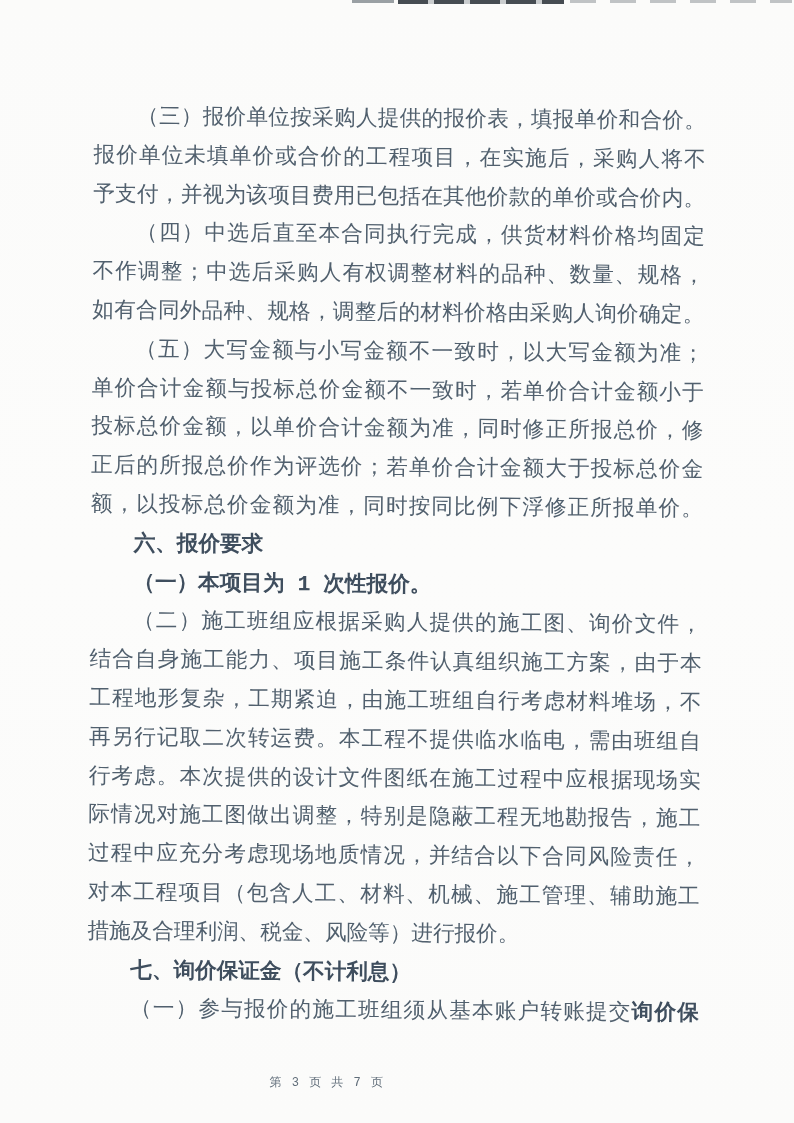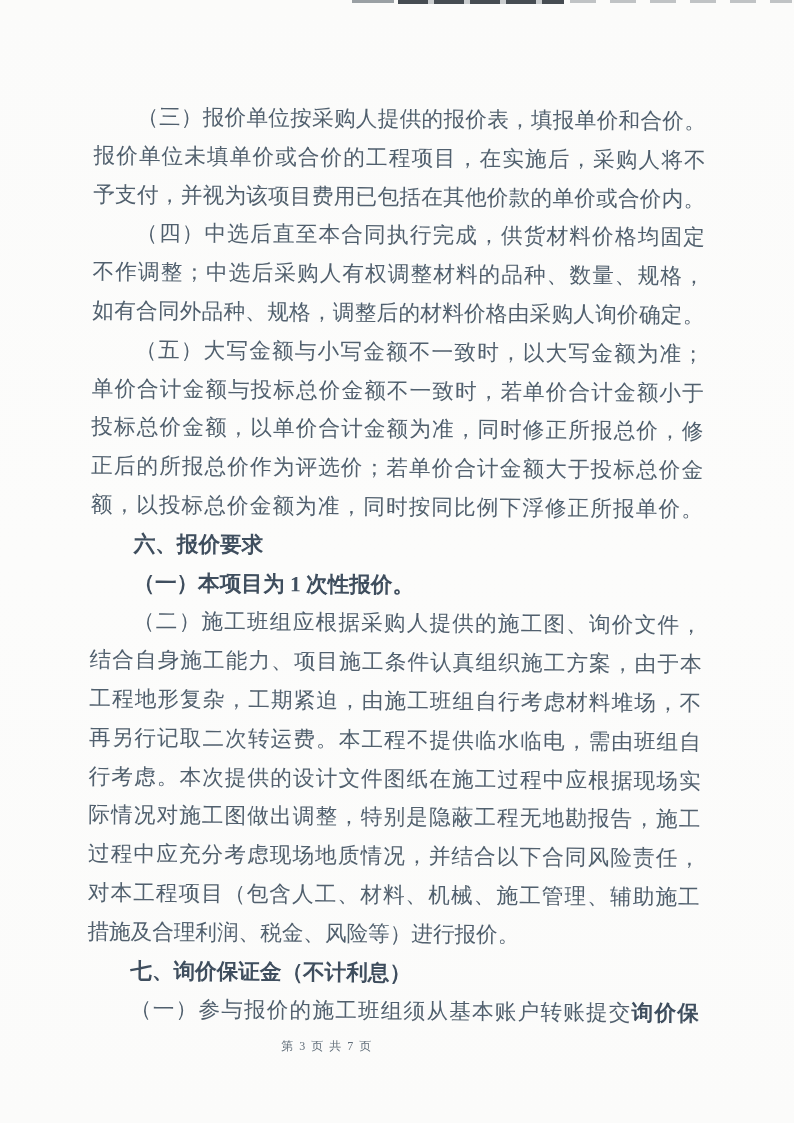--- a/index.html
+++ b/index.html
@@ -7,20 +7,21 @@
   body {
     font-family: "Liberation Serif", "DejaVu Serif", serif;
     background: #ffffff;
   }
   .page {
     position: relative;
     width: 794px;
     height: 1123px;
     background: linear-gradient(180deg, #fbfbfa 0%, #fcfcfb 50%, #fbfbfa 100%);
     overflow: hidden;
+    font-family: Liberation Mono, monospace;
   }
   
   .artifact { position: absolute; top: 0; }
   .artifact-a { left: 352px; width: 42px; height: 3px; background: #9aa0a4; }
   .artifact-b {
     left: 398px; width: 166px; height: 4px;
     background: repeating-linear-gradient(90deg, #464c52 0 30px, #c9ccce 30px 36px);
   }
   .artifact-c {
     left: 570px; width: 222px; height: 3px;
@@ -46,21 +47,21 @@
     text-align: justify;
     text-align-last: justify;
   }
   .line.indent { padding-left: 43.2px; }
   .seg.bold {
     font-weight: bold;
     color: var(--heading-color, #3f4e5e);
   }
   .footer {
     position: absolute;
-    top: 1038px;
+    top: 1074px;
     left: 0;
     width: 654px;
     text-align: center;
     font-size: 12px;
     letter-spacing: 1.5px;
     color: var(--footer-color, #606d79);
   }
 </style>
 </head>
 <body>

